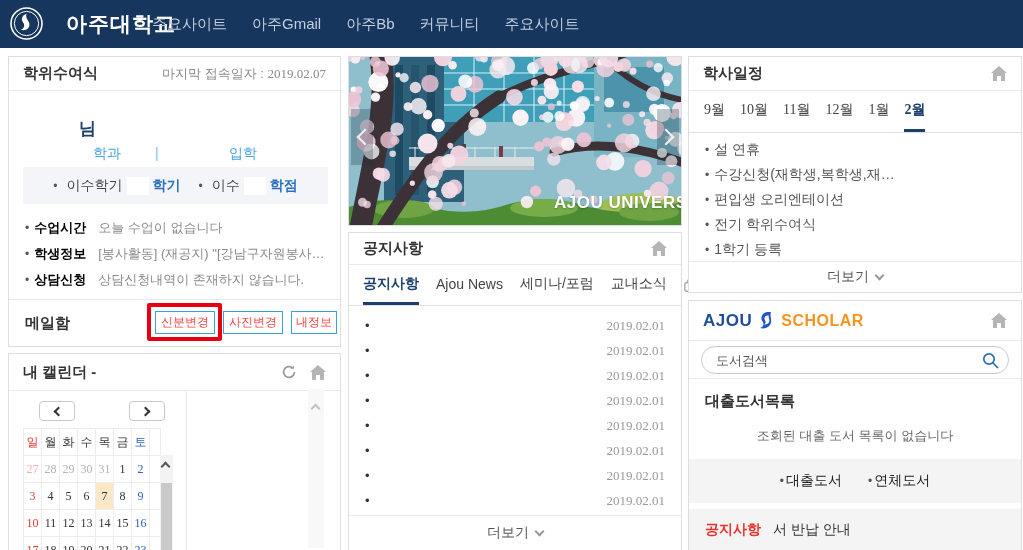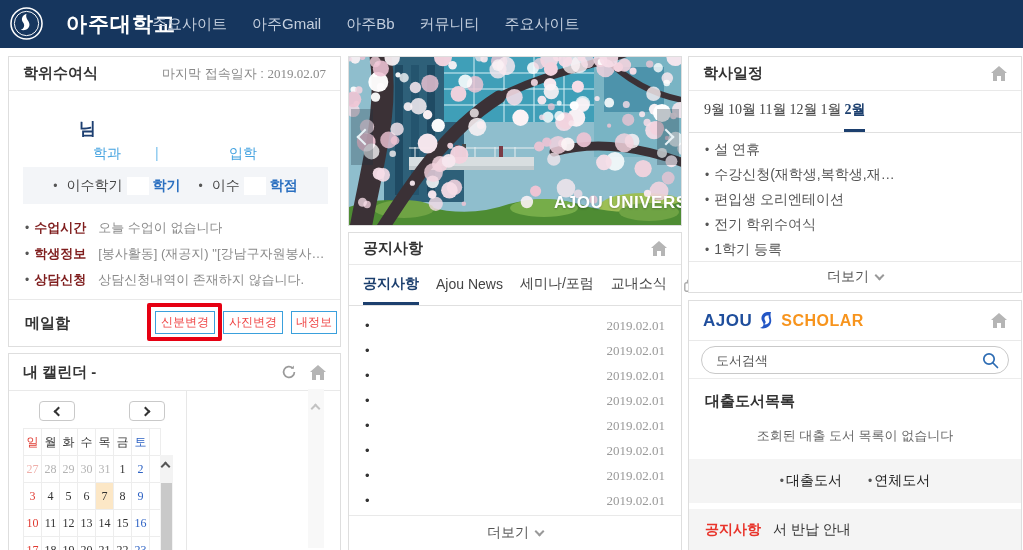--- a/index.html
+++ b/index.html
@@ -31,21 +31,21 @@
   .stu-name{position:absolute;left:70px;top:60px;font-size:17px;font-weight:bold;color:#1d3f71;}
   .stu-deptrow{position:absolute;left:0;top:88px;width:100%;height:20px;font-size:14px;color:#45a3e0;}
   .stu-deptrow .dept{position:absolute;left:84px;} .stu-deptrow .bar{position:absolute;left:146px;color:#79c0ec;}
   .stu-deptrow .adm{position:absolute;left:220px;}
   .sum-box{position:absolute;left:14px;top:110px;width:305px;height:37px;background:#f3f5f8;
     display:flex;align-items:center;justify-content:center;font-size:14px;color:#444;gap:4px;}
   .sum-box .blank{display:inline-block;width:22px;height:18px;background:#fff;}
   .sum-box .blue{color:#2a6fc0;font-weight:bold;}
   .bdot{color:#555;font-size:12px;margin-right:5px;}
   .info-row{position:absolute;left:16px;width:300px;height:22px;font-size:13px;display:flex;align-items:center;white-space:nowrap;}
-  .info-row .lbl{color:#7f1d1d;font-weight:bold;width:64px;flex:none;}
+  .info-row .lbl{color:#000000;font-weight:bold;width:64px;flex:none;}
   .info-row .val{color:#8a8a8a;overflow:hidden;text-overflow:ellipsis;}
   .mail-bar{position:absolute;left:0;right:0;bottom:0;height:47px;border-top:1px solid #e9e9e9;}
   .mail-label{position:absolute;left:16px;top:14px;font-size:15px;font-weight:bold;color:#333;}
   .mini-btn{position:absolute;top:254px;height:23px;border:1px solid #3aa0dc;border-radius:0;
     background:#fff;color:#ef4444;font-size:12px;display:flex;align-items:center;justify-content:center;cursor:pointer;}
   .red-annot{position:absolute;left:138px;top:246px;width:75px;height:38px;border:4px solid #e60012;border-radius:2px;z-index:9;pointer-events:none;}
 
   
   #calendarPanel{left:8px;top:353px;width:333px;height:197px;border-bottom:none;}
   #calendarPanel .p-head{height:37px;}
@@ -90,21 +90,21 @@
   .tab-ico{margin-left:auto;display:flex;align-items:center;cursor:pointer;}
   .n-list{position:absolute;left:0;top:80px;width:100%;}
   .n-row{height:25px;display:flex;align-items:center;padding:0 16px;cursor:pointer;}
   .n-row .bdot{font-size:13px;color:#333;}
   .n-row .date{margin-left:auto;font-size:13px;color:#999;}
   #noticePanel .more-bar{height:35px;}
 
   
   #schedulePanel{left:688px;top:56px;width:334px;height:237px;}
   #schedulePanel .p-head{height:34px;}
-  .s-tabs{top:34px;height:42px;gap:3px;padding:0 15px;}
+  .s-tabs{top:34px;height:42px;gap:15px;padding:0 15px;}
   .s-list{position:absolute;left:0;top:80px;width:100%;}
   .s-row{height:25px;display:flex;align-items:center;padding:0 16px;font-size:14px;color:#555;cursor:pointer;white-space:nowrap;}
   .s-row .bdot{flex:none;}
   #schedulePanel .more-bar{height:31px;}
 
   
   #scholarPanel{left:688px;top:300px;width:334px;height:250px;border-bottom:none;}
   #scholarPanel .p-head{height:40px;}
   .sch-brand{display:flex;align-items:center;gap:5px;}
   .sch-a{color:#1f4e9c;font-weight:bold;font-size:17px;letter-spacing:.5px;}

